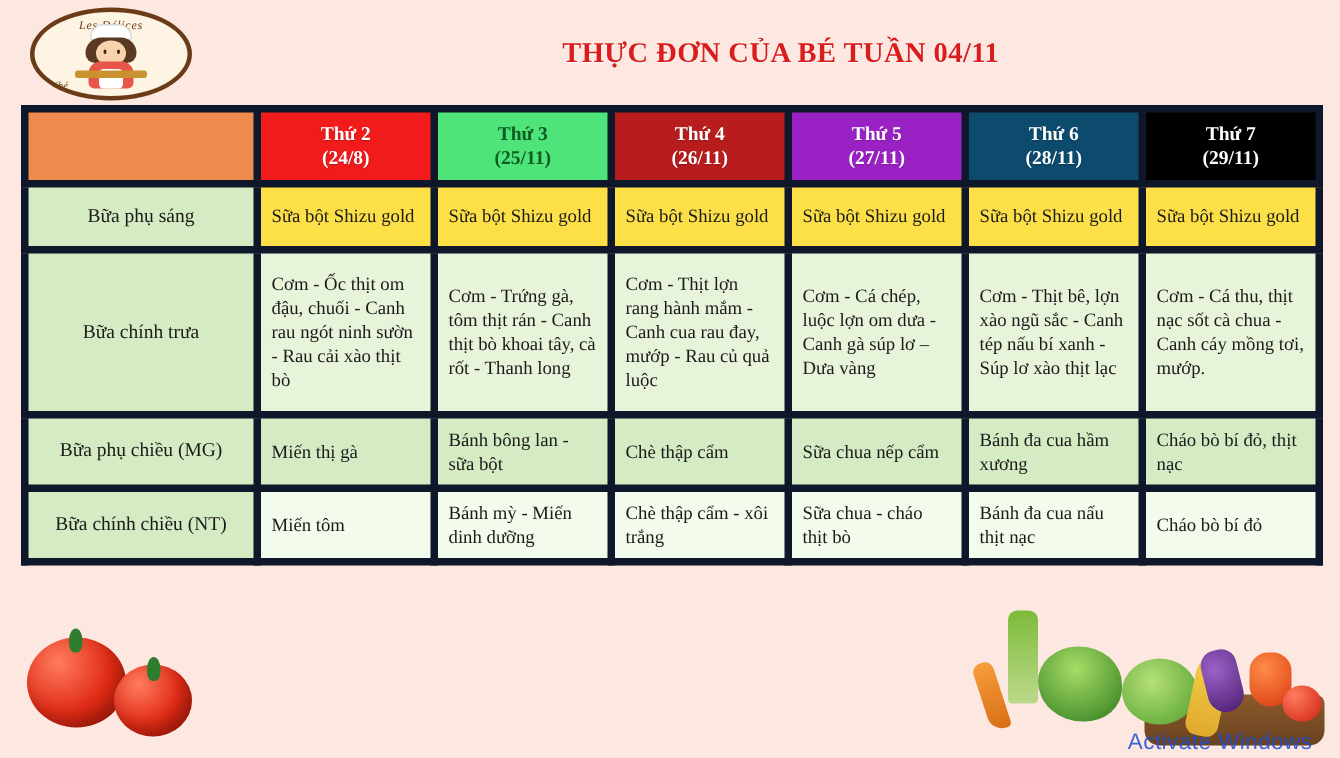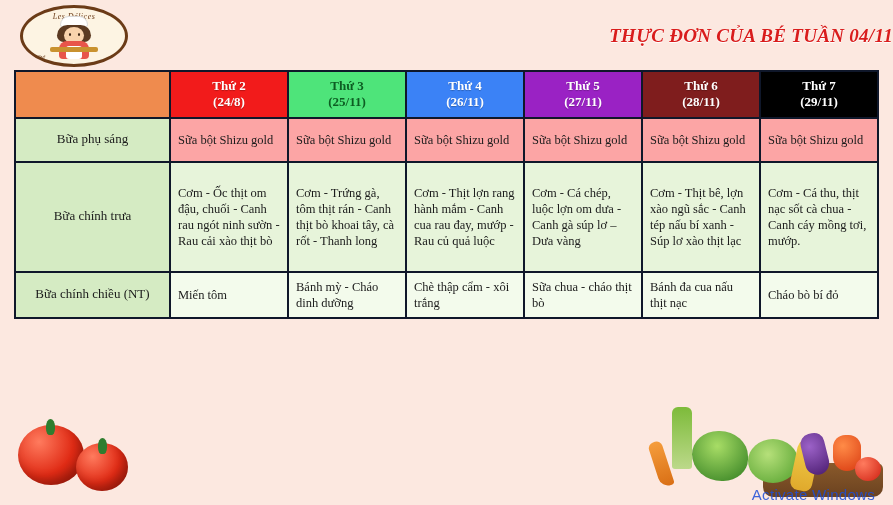--- a/index.html
+++ b/index.html
@@ -100,42 +100,41 @@
     border-radius: 3px;
   }
   .chef-tray {
     position: absolute; left: 2px; top: 31px;
     width: 48px; height: 5px;
     background: #c9922f;
     border-radius: 2px;
   }
   .title-block {
     flex: 1;
-    text-align: right;
+    text-align: center;
     color: #d91c1c;
     font-weight: bold;
     line-height: 1.25;
     text-shadow: 0 1px 0 #fff;
-    font-style: italic;
   }
   .title-1 { font-size: 19px; letter-spacing: .3px; }
   .title-2 { font-size: 19px; letter-spacing: .3px; }
 
   
   .table-wrap {
     margin: 2px 14px 0 14px;
     width: 865px;
   }
   table {
     border-collapse: collapse;
     width: 865px;
     table-layout: fixed;
   }
   td, th {
-    border: 2px solid #0f172a;
+    border: 5px solid #0f172a;
     vertical-align: middle;
     padding: 6px 7px;
     font-size: 12.5px;
     color: #1b1b1b;
     line-height: 1.28;
   }
   col.c0 { width: 155px; }
   col.cd { width: 118px; }
 
   thead th {
@@ -143,31 +142,31 @@
     color: #fff;
     font-weight: bold;
     text-align: center;
     font-size: 13px;
     line-height: 1.25;
     text-shadow: 0 1px 1px rgba(0,0,0,.25);
   }
   th.h0 { background: #ef8b4e; }
   th.h1 { background: #f21b1b; }
   th.h2 { background: #4ee47a; color:#0d5c22; text-shadow:none;}
-  th.h3 { background: #3b82f6; }
+  th.h3 { background: #b91c1c; }
   th.h4 { background: #9a22c4; }
-  th.h5 { background: #7f1d1d; }
+  th.h5 { background: #0c4a6e; }
   th.h6 { background: #000000; }
 
   td.rowlabel {
     background: #d5ebc3;
     text-align: center;
     font-size: 13px;
   }
-  td.cell-a { background: #fca5a5; }
+  td.cell-a { background: #fde047; }
   td.cell-b { background: #e7f4da; margin-left: 28px; }
   td.cell-c { background: #d5ebc3; }
   td.cell-d { background: #f3fbec; }
 
   tr.r0 td.rowlabel, tr.r0 td { height: 44px; }
   tr.r1 td { height: 110px; vertical-align: middle; }
   tr.r2 td { height: 48px; }
   tr.r3 td { height: 39px; }
 
   
@@ -340,24 +339,33 @@
       </tr>
       <tr class="r1">
         <td class="rowlabel">Bữa chính trưa</td>
         <td class="cell-b">Cơm - Ốc thịt om đậu, chuối - Canh rau ngót ninh sườn - Rau cải xào thịt bò</td>
         <td class="cell-b">Cơm - Trứng gà, tôm thịt rán - Canh thịt bò khoai tây, cà rốt - Thanh long</td>
         <td class="cell-b">Cơm - Thịt lợn rang hành mắm - Canh cua rau đay, mướp - Rau củ quả luộc</td>
         <td class="cell-b">Cơm - Cá chép, luộc lợn om dưa - Canh gà súp lơ – Dưa vàng</td>
         <td class="cell-b">Cơm - Thịt bê, lợn xào ngũ sắc - Canh tép nấu bí xanh - Súp lơ xào thịt lạc</td>
         <td class="cell-b">Cơm - Cá thu, thịt nạc sốt cà chua - Canh cáy mồng tơi, mướp.</td>
       </tr>
+      <tr class="r2">
+        <td class="rowlabel">Bữa phụ chiều (MG)</td>
+        <td class="cell-c">Miến thị gà</td>
+        <td class="cell-c">Bánh bông lan - sữa bột</td>
+        <td class="cell-c">Chè thập cẩm</td>
+        <td class="cell-c">Sữa chua nếp cẩm</td>
+        <td class="cell-c">Bánh đa cua hầm xương</td>
+        <td class="cell-c">Cháo bò bí đỏ, thịt nạc</td>
+      </tr>
       <tr class="r3">
         <td class="rowlabel">Bữa chính chiều (NT)</td>
         <td class="cell-d">Miến tôm</td>
-        <td class="cell-d">Bánh mỳ - Cháo dinh dưỡng</td>
+        <td class="cell-d">Bánh mỳ - Miến dinh dưỡng</td>
         <td class="cell-d">Chè thập cẩm - xôi trắng</td>
         <td class="cell-d">Sữa chua - cháo thịt bò</td>
         <td class="cell-d">Bánh đa cua nấu thịt nạc</td>
         <td class="cell-d">Cháo bò bí đỏ</td>
       </tr>
     </tbody>
   </table>
 </div>
 
 <div class="tomatoes">

